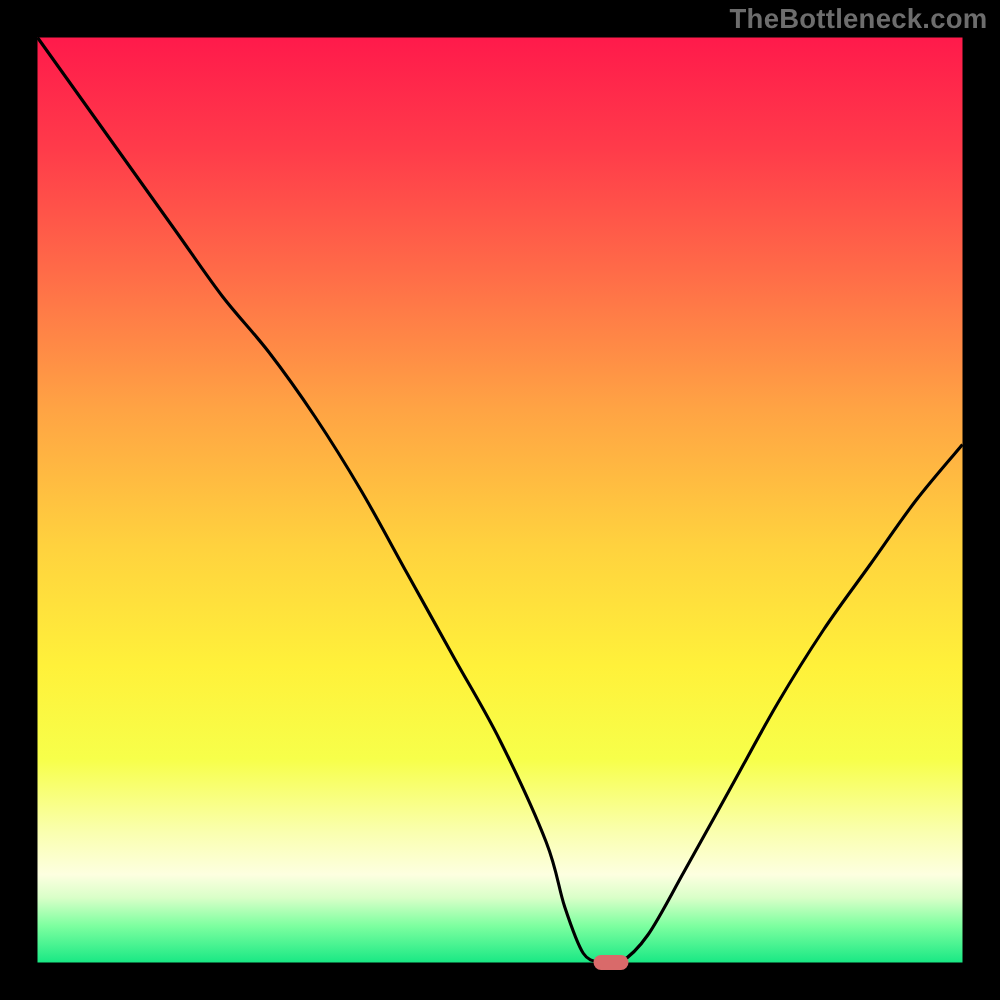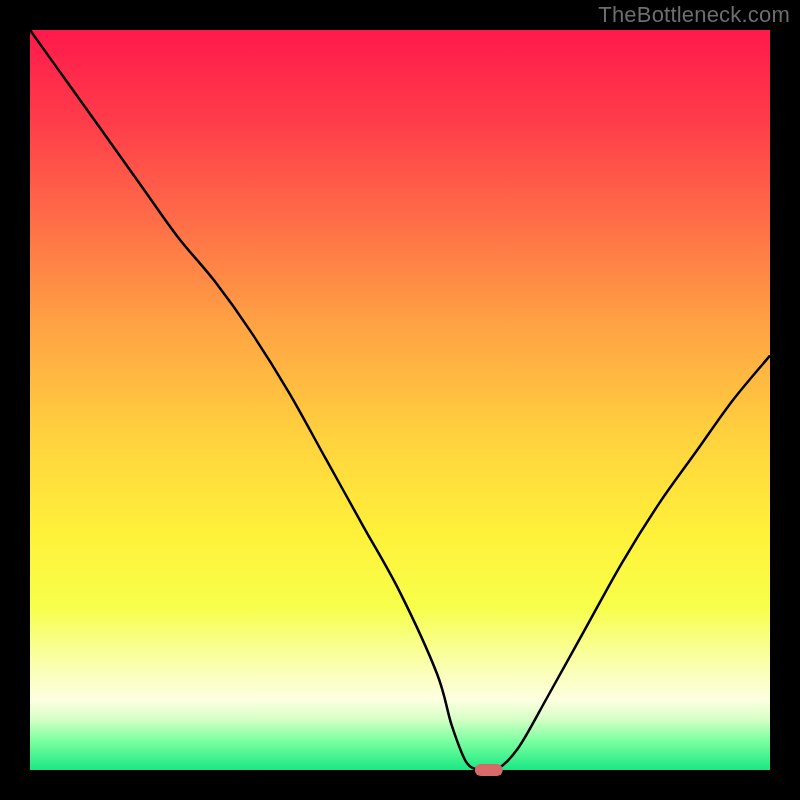--- a/index.html
+++ b/index.html
@@ -17,21 +17,21 @@
   }
   svg {
     display: block;
   }
   .watermark {
     position: absolute;
     top: 2px;
     right: 10px;
     font-family: Arial, Helvetica, sans-serif;
     font-size: 22px;
-    font-weight: 400;
+    font-weight: 700;
     color: #6d6d6d;
     letter-spacing: 0.2px;
   }
 </style>
 </head>
 <body>
 
 <div class="chart-container">
   <svg id="chart-svg" width="800" height="800" viewBox="0 0 800 800">
     <defs>

